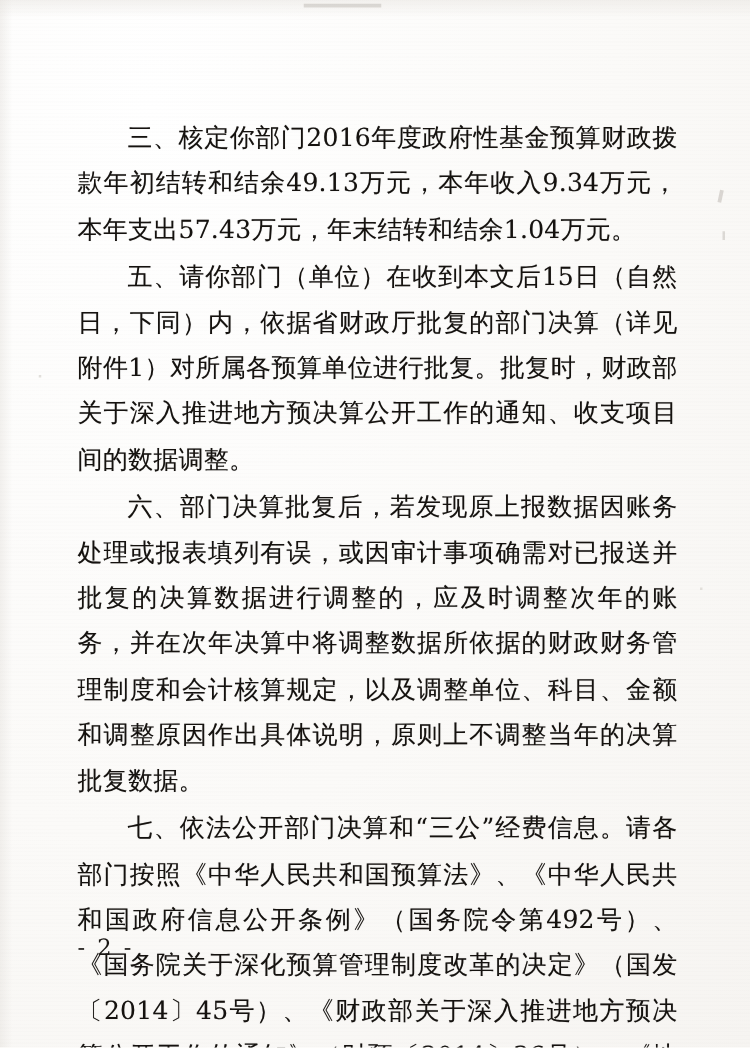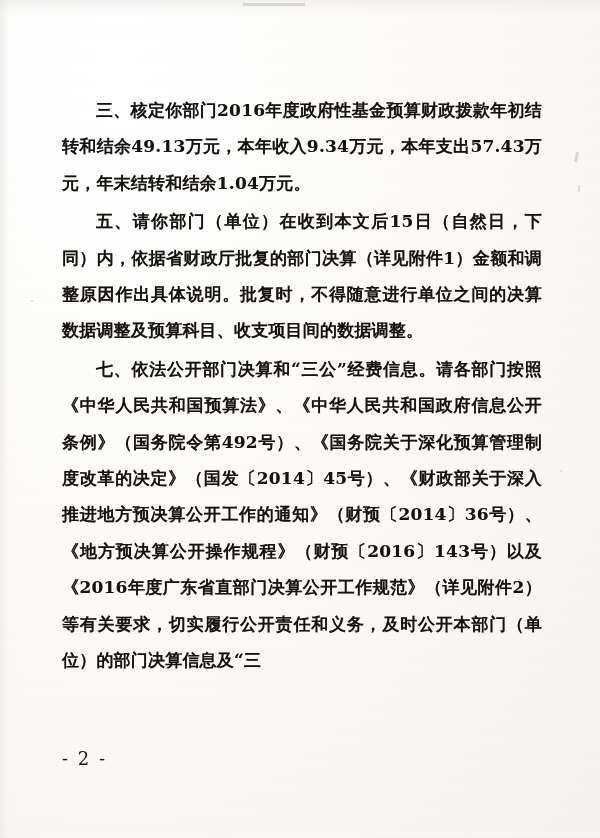--- a/index.html
+++ b/index.html
@@ -47,30 +47,29 @@
   .mark-e { left: 560px; top: 470px; width: 2px; height: 2px; opacity:.35;}
 
   .content {
     position: absolute;
     left: 62px;
     top: 92px;
     width: 480px;
   }
   p.para {
     margin: 0 0 2px 0;
-    font-size: 17px;
+    font-size: 20px;
     line-height: 36.4px;
     letter-spacing: 0.2px;
     color: #15120f;
     text-align: justify;
     text-justify: inter-ideograph;
     text-indent: 2em;
     font-family: "DejaVu Serif", "Liberation Serif", serif;
     text-shadow: 0 0 0.6px rgba(0,0,0,0.35);
-    font-weight: bold;
   }
   .footer {
     position: absolute;
     left: 62px;
     top: 748px;
     font-size: 18px;
     color: #1a1714;
     letter-spacing: 2px;
     font-family: "DejaVu Serif", "Liberation Serif", serif;
   }
@@ -91,19 +90,20 @@
   <div class="scan-edge-top"></div>
   <div class="scan-edge-left"></div>
   <div class="scan-mark mark-a"></div>
   <div class="scan-mark mark-b"></div>
   <div class="scan-mark mark-c"></div>
   <div class="scan-mark mark-d"></div>
   <div class="scan-mark mark-e"></div>
 
   <div class="content">
     <p class="para">三、核定你部门2016年度政府性基金预算财政拨款年初结转和结余49.13万元，本年收入9.34万元，本年支出57.43万元，年末结转和结余1.04万元。</p>
-    <p class="para">五、请你部门（单位）在收到本文后15日（自然日，下同）内，依据省财政厅批复的部门决算（详见附件1）金额和调整原因作出具体说明。批复时，不得随意进行单位之间的决算数据调整及预算科目、收支项目间的数据调整。</p>
+    <p class="para">五、请你部门（单位）在收到本文后15日（自然日，下同）内，依据省财政厅批复的部门决算（详见附件1）对所属各预算单位进行批复。批复时，财政部关于深入推进地方预决算公开工作的通知、收支项目间的数据调整。</p>
+    <p class="para">六、部门决算批复后，若发现原上报数据因账务处理或报表填列有误，或因审计事项确需对已报送并批复的决算数据进行调整的，应及时调整次年的账务，并在次年决算中将调整数据所依据的财政财务管理制度和会计核算规定，以及调整单位、科目、金额和调整原因作出具体说明，原则上不调整当年的决算批复数据。</p>
     <p class="para">七、依法公开部门决算和“三公”经费信息。请各部门按照《中华人民共和国预算法》、《中华人民共和国政府信息公开条例》（国务院令第492号）、《国务院关于深化预算管理制度改革的决定》（国发〔2014〕45号）、《财政部关于深入推进地方预决算公开工作的通知》（财预〔2014〕36号）、《地方预决算公开操作规程》（财预〔2016〕143号）以及《2016年度广东省直部门决算公开工作规范》（详见附件2）等有关要求，切实履行公开责任和义务，及时公开本部门（单位）的部门决算信息及“三</p>
   </div>
 
   <div class="footer">- 2 -</div>
   <div class="grain"></div>
 </div>
 
 </body></html>

